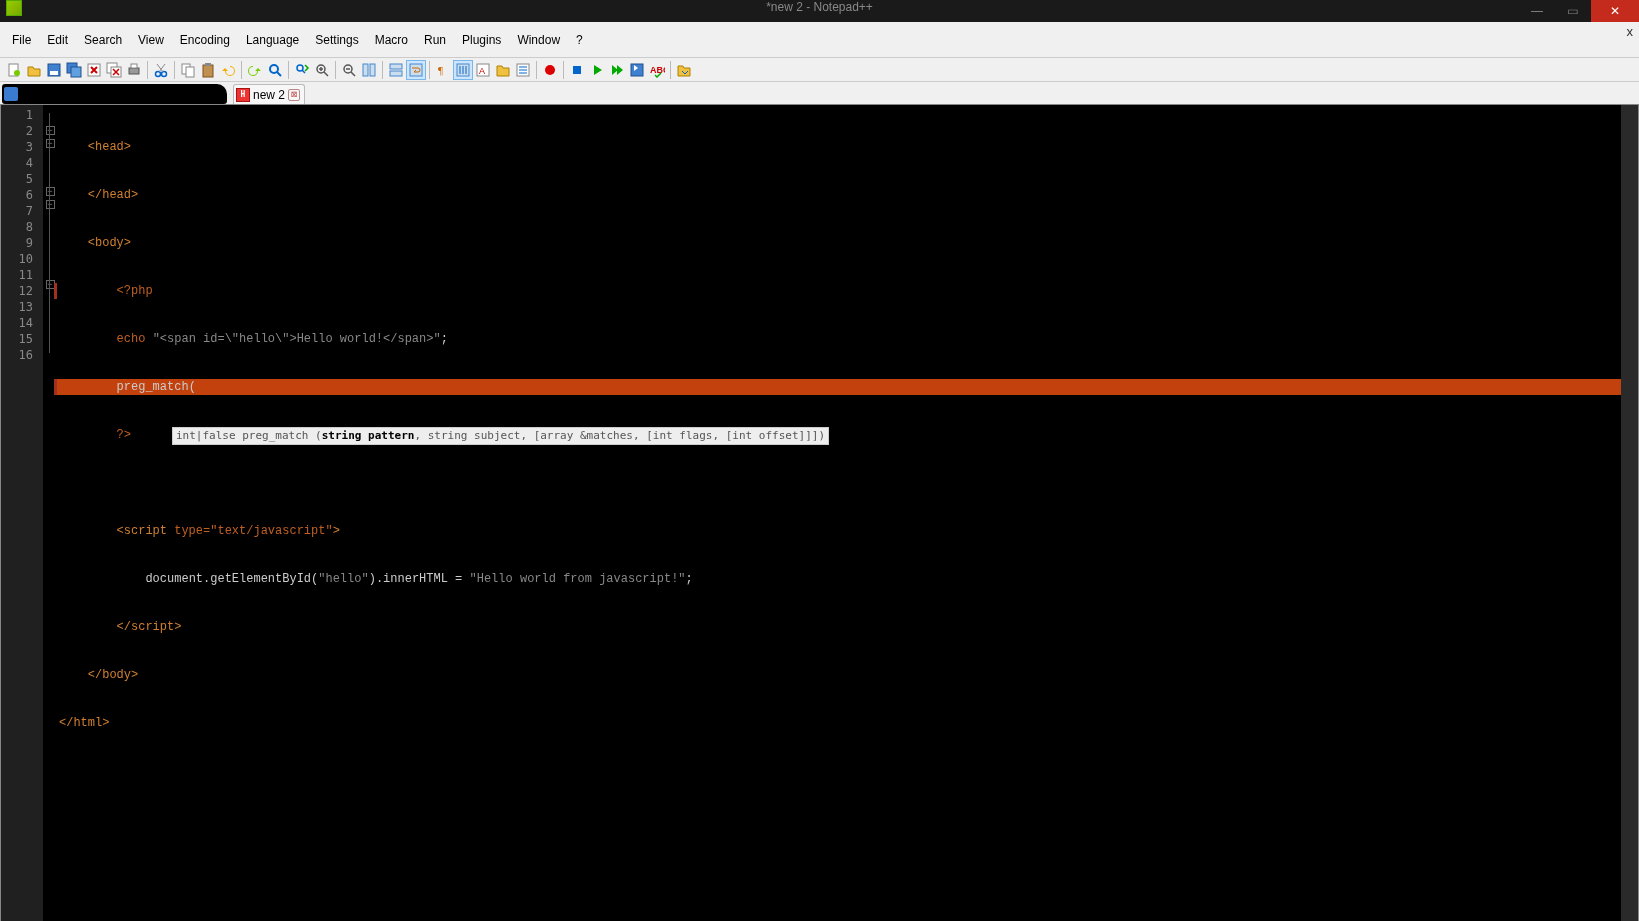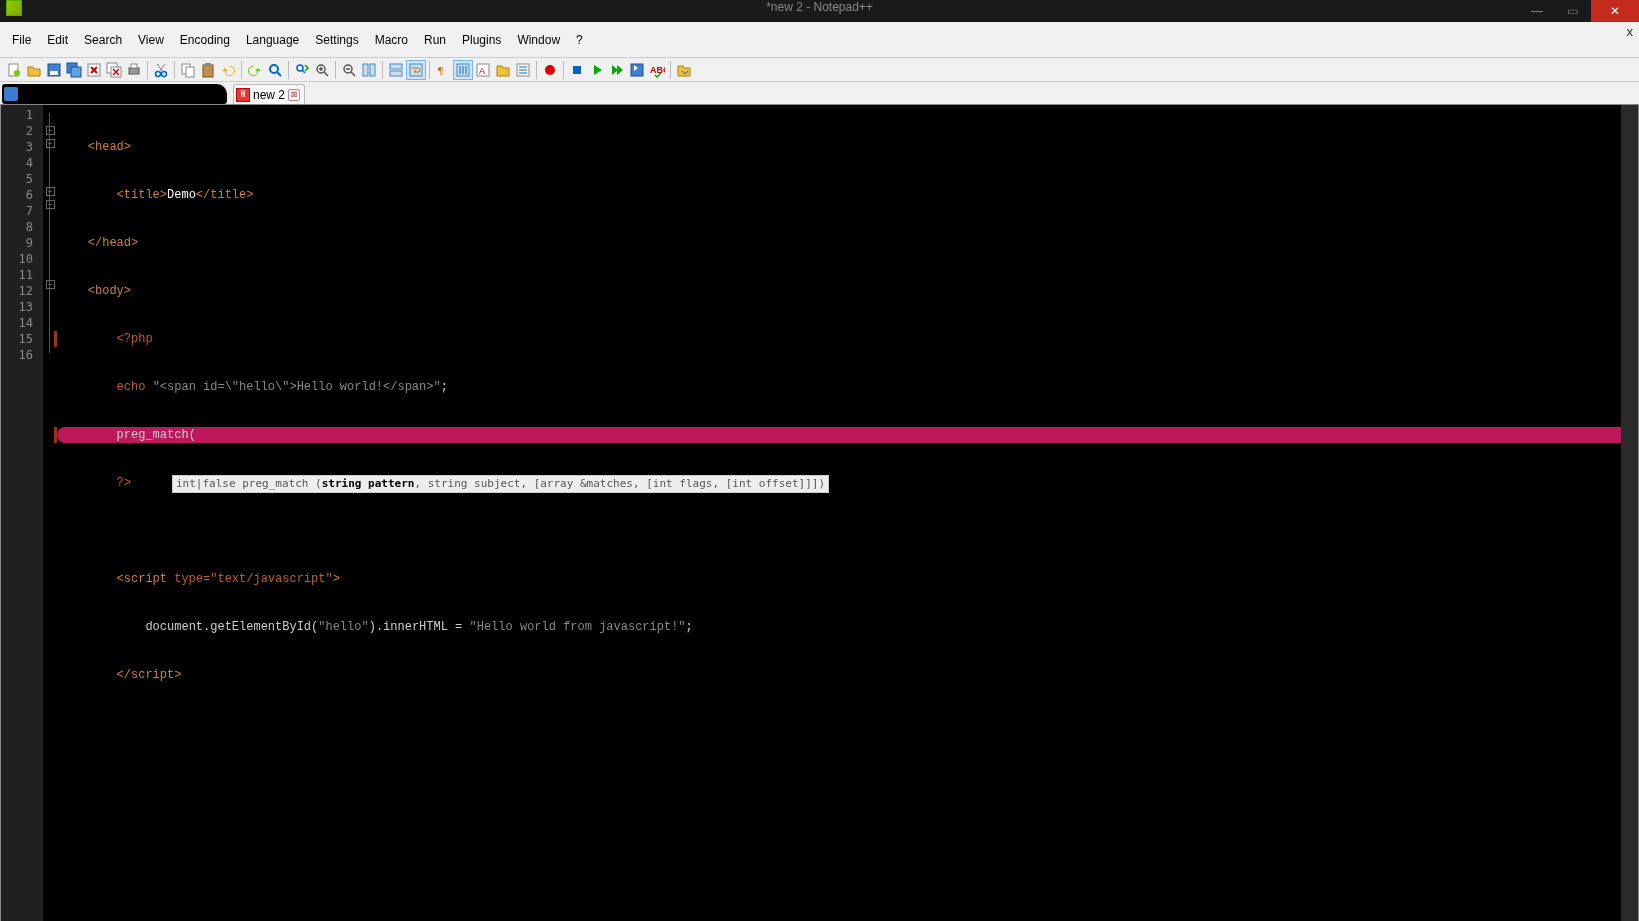--- a/index.html
+++ b/index.html
@@ -26,21 +26,21 @@
 .tab .tab-close { width:12px; height:12px; border:1px solid #b88; color:#b44; font-size:8px; display:flex; align-items:center; justify-content:center; border-radius:2px; }
 .editor-wrap { position:relative; height:837px; background:#000; border:1px solid #888; display:flex; }
 .gutter { width:42px; background:#202020; color:#888; font-family:Consolas,monospace; font-size:12px; text-align:right; padding-top:2px; flex:none; }
 .gutter .ln { height:16px; line-height:16px; padding-right:10px; }
 .fold-col { width:14px; background:#000; flex:none; padding-top:2px; position:relative; }
 .fold-col .fm { height:16px; display:flex; align-items:center; justify-content:center; color:#888; font-size:9px; }
 .fold-col .fm.box { border:1px solid #666; width:9px; height:9px; margin:3px auto 4px; line-height:7px; }
 .fold-col::before { content:""; position:absolute; left:6px; top:8px; width:1px; height:240px; background:#555; }
 .code { flex:1; font-family:Consolas,"Courier New",monospace; font-size:12px; line-height:16px; padding-top:2px; position:relative; white-space:pre; color:#ccc; }
 .code .row { height:16px; padding-left:2px; position:relative; }
-.code .row.hl { background:#be185d;border-radius:8px; }
+.code .row.hl { background:#c2410c; }
 .t-tag { color:#d08030; }
 .t-kw { color:#c06020; }
 .t-str { color:#888888; }
 .t-num-sel { background:#bbb; color:#000; }
 .t-fn { color:#ccc; }
 .t-plain { color:#ccc; }
 .t-js { color:#c06020; }
 .t-white { color:#fff; }
 .t-op { color:#ccc; }
 .hint { position:absolute; left:115px; top:0px; background:#eee; color:#555; font-family:Consolas,monospace; font-size:11px; padding:0 3px; border:1px solid #ccc; white-space:nowrap; }
@@ -313,29 +313,30 @@
       <div class="fm"></div>
       <div class="fm"></div>
       <div class="fm box">−</div>
       <div class="fm"></div>
       <div class="fm"></div>
       <div class="fm"></div>
       <div class="fm"></div>
     </div>
   <div class="code">
     <div class="row"><span>    </span><span class="t-tag">&lt;head&gt;</span></div>
-    <div class="row"><span>        </span><span class="t-tag">&lt;title&gt;</span><span class="t-white">Demo</span><span class="t-tag">&lt;/title&gt;</span></div>
     <div class="row"><span>    </span><span class="t-tag">&lt;/head&gt;</span></div>
     <div class="row"><span>    </span><span class="t-tag">&lt;body&gt;</span></div>
     <div class="row"><div class="margin-red"></div><span>        </span><span class="t-kw">&lt;?php</span></div>
     <div class="row"><span>        </span><span class="t-kw">echo</span><span> </span><span class="t-str">"&lt;span id=\"hello\"&gt;Hello world!&lt;/span&gt;"</span><span class="t-plain">;</span></div>
     <div class="row hl"><div class="margin-red"></div><span>        </span><span class="t-fn">preg_match</span><span class="t-plain">(</span></div>
     <div class="row" style="position:relative"><span>        </span><span class="t-kw">?&gt;</span>
       <div class="hint"><span>int|false preg_match (</span><span class="b">string pattern</span><span>, string subject, [array &amp;matches, [int flags, [int offset]]])</span></div>
     </div>
     <div class="row"></div>
     <div class="row"><span>        </span><span class="t-tag">&lt;script </span><span class="t-kw">type=</span><span class="t-js">"text/javascript"</span><span class="t-tag">&gt;</span></div>
     <div class="row"><span>            </span><span class="t-plain">document</span><span class="t-op">.</span><span class="t-plain">getElementById</span><span class="t-op">(</span><span class="t-str">"hello"</span><span class="t-op">).</span><span class="t-plain">innerHTML</span><span class="t-op"> = </span><span class="t-str">"Hello world from javascript!"</span><span class="t-op">;</span></div>
     <div class="row"><span>        </span><span class="t-tag">&lt;/script&gt;</span></div>
+    <div class="row"><span>    </span><span class="t-tag">&lt;/body&gt;</span></div>
+    <div class="row"><span class="t-tag">&lt;/html&gt;</span></div>
   </div>
   <div class="scroll-y"></div>
   <div class="scroll-x"></div>
 </div>
 
 </body></html>

